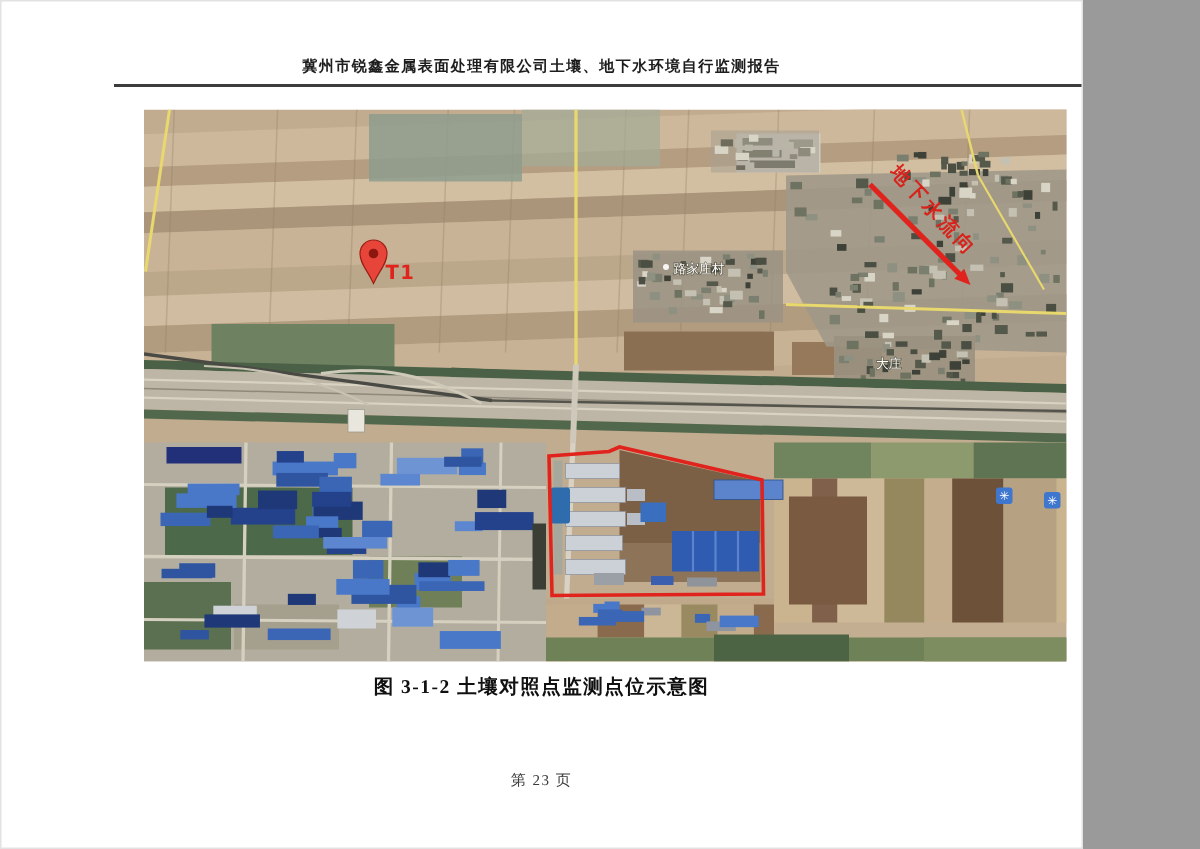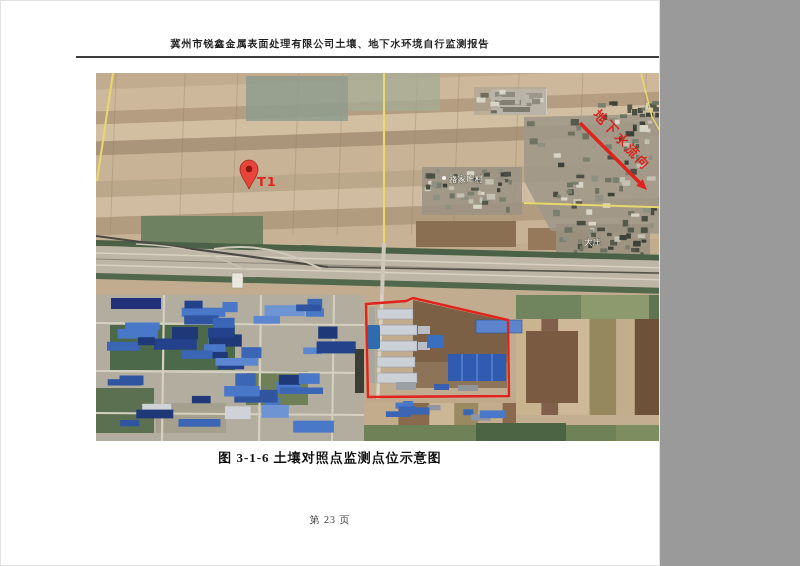--- a/index.html
+++ b/index.html
@@ -1,17 +1,17 @@
 <!DOCTYPE html>
 <html><head>
 <meta charset="utf-8">
 <style>
   html,body{margin:0;padding:0;background:#9a9a9a;}
   .page{
-    position:relative;width:660px;height:566px;background:#ffffff;
+    position:relative;width:722px;height:566px;background:#ffffff;
     border:1px solid #e2e2e2;box-sizing:border-box;overflow:hidden;
     font-family:"Liberation Serif",serif;
   }
   .header-title{
     position:absolute;top:36px;left:0;width:100%;text-align:center;
     font-size:10px;font-weight:bold;color:#1d1d1d;letter-spacing:1px;
   }
   .header-rule{position:absolute;top:55px;left:75px;width:652px;height:2px;background:#3c3c3c;}
   .map-figure{position:absolute;left:95px;top:72px;width:615px;height:368px;}
   .wind-rose{position:absolute;left:729px;top:70px;width:64px;height:60px;}
@@ -508,15 +508,15 @@
       <polygon points="32,30 57,24 48,29 54,34" fill="#e59090" stroke="#c8554a" stroke-width="0.6" opacity="0.92"></polygon>
       <polygon points="32,30 7,36 16,31 10,26" fill="#e59090" stroke="#c8554a" stroke-width="0.6" opacity="0.92"></polygon>
       <polygon points="32,30 44,16 38,26" fill="#eaa5a5" stroke="#c8554a" stroke-width="0.5" opacity="0.85"></polygon>
       <polygon points="32,30 20,44 26,34" fill="#eaa5a5" stroke="#c8554a" stroke-width="0.5" opacity="0.85"></polygon>
       <circle cx="32" cy="30" r="2.2" fill="#c8554a"></circle>
       <rect x="17" y="8" width="3" height="3" fill="#4a4a4a"></rect>
       <rect x="44" y="8" width="3" height="3" fill="#4a4a4a"></rect>
     </svg>
   </div>
 
-  <div class="caption">图 3-1-6 土壤对照点监测点位示意图</div>
+  <div class="caption">图 3-1-2 土壤对照点监测点位示意图</div>
   <div class="footer">第 23 页</div>
 </div>
 
 </body></html>

